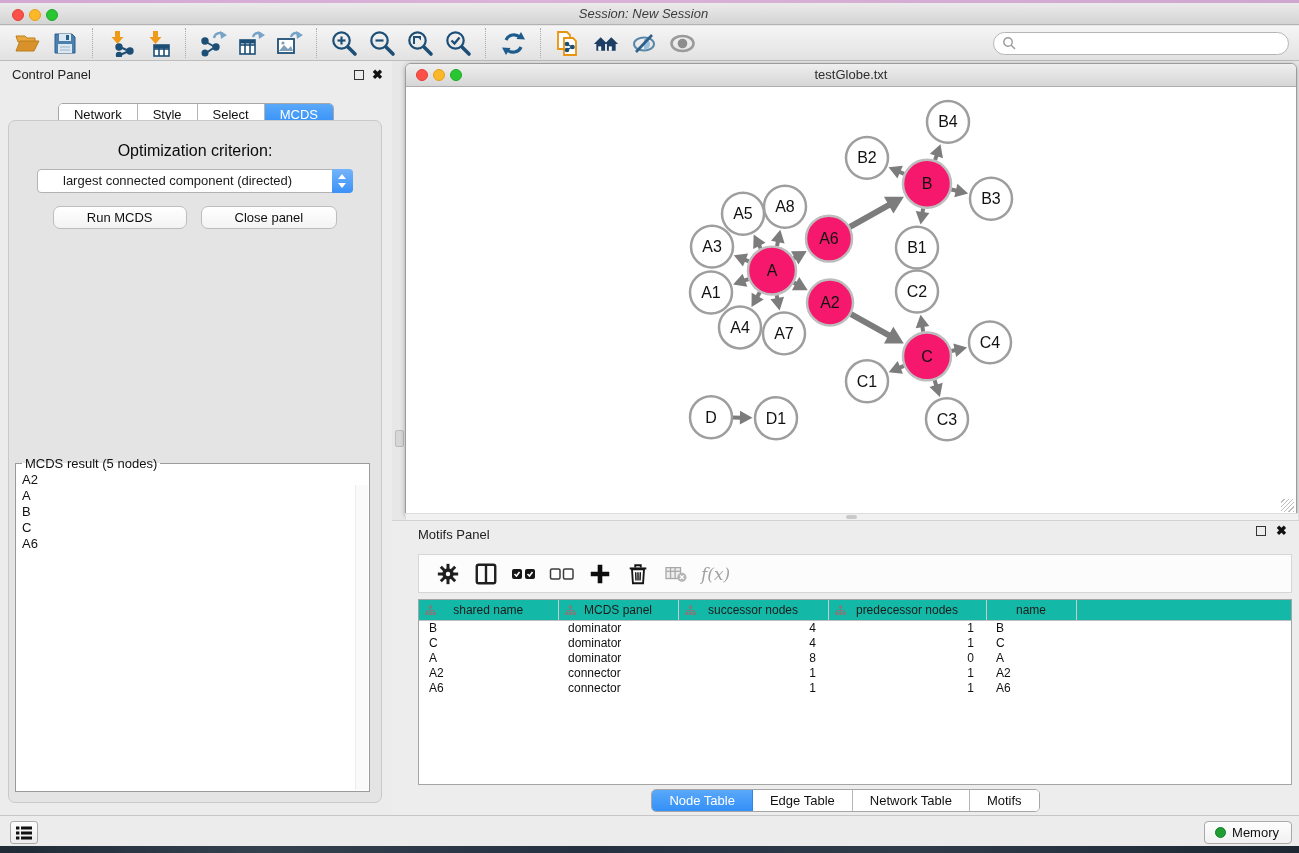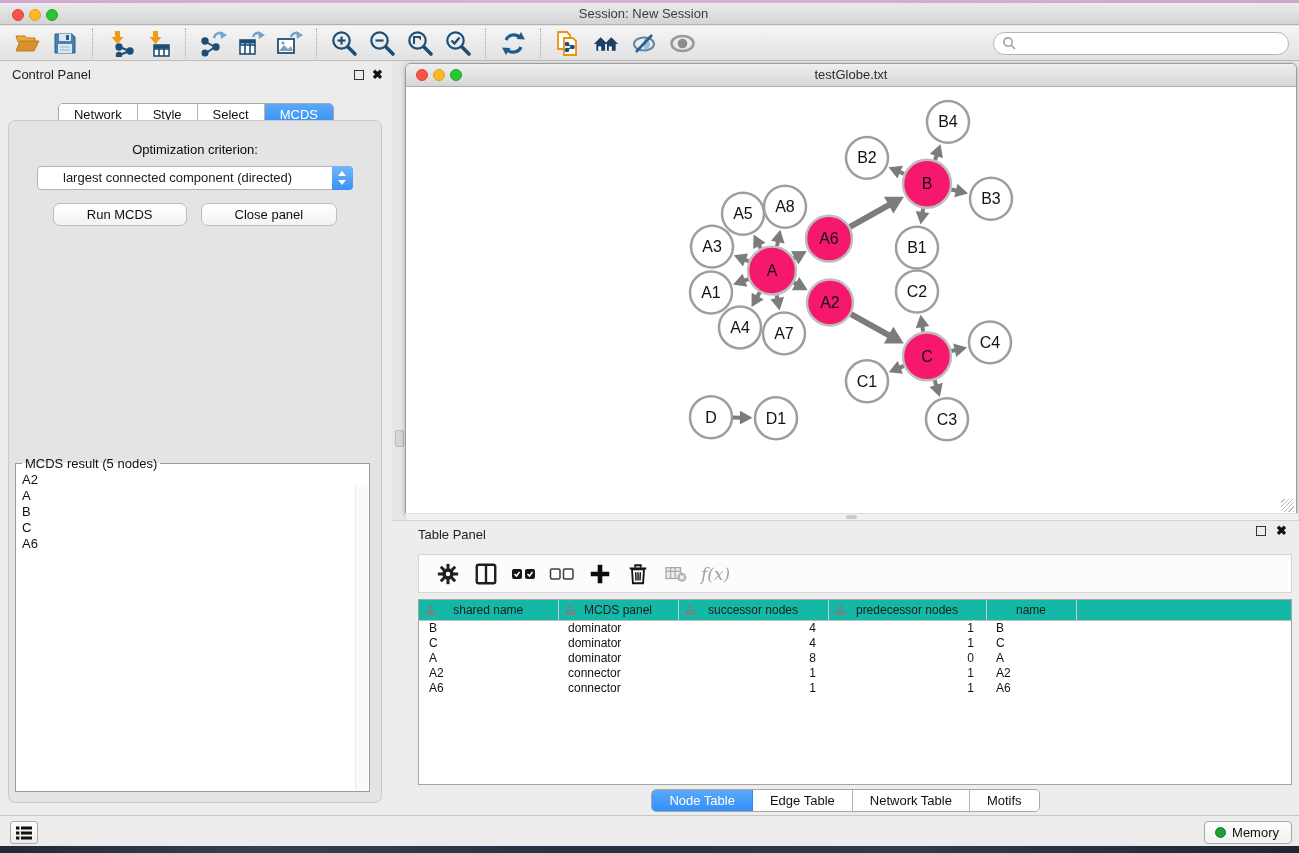--- a/index.html
+++ b/index.html
@@ -7,21 +7,21 @@
   body { font-family:"Liberation Sans", sans-serif; background:#e7e7e7; position:relative; font-size:13px; color:#1a1a1a; }
 
   
   .desktop-top { position:absolute; left:0; top:0; right:0; height:3px; background:linear-gradient(90deg,#d2a8d4,#dbb3d8 40%,#cfa6cf); }
   .desktop-bottom { position:absolute; left:0; top:846px; right:0; height:7px;
       background:linear-gradient(90deg,#1f2a36,#33414f 20%,#243140 45%,#2e3b49 70%,#1c2733); }
 
   
   .titlebar { position:absolute; left:0; top:3px; right:0; height:22px;
       background:linear-gradient(#ebebeb,#d4d4d4); border-bottom:1px solid #b2b2b2; }
-  .titlebar .title { position:absolute; left:0; right:12px; top:3px; text-align:center; font-size:13px; color:#3c3c3c; }
+  .titlebar .title { position:absolute; left:0; right:12px; top:3px; text-align:center; font-size:13px; color:#3c3c3c;font-style:italic; }
   .tl { position:absolute; top:6px; width:12px; height:12px; border-radius:50%; }
   .tl.r { background:#fb5149; border:1px solid #e14138; }
   .tl.y { background:#fdb829; border:1px solid #e1a11e; }
   .tl.g { background:#28c732; border:1px solid #1fa82a; }
 
   
   .toolbar { position:absolute; left:0; top:26px; right:0; height:35px;
       background:linear-gradient(#f5f5f5,#e2e2e2); border-bottom:1px solid #bdbdbd;
       display:flex; align-items:center; padding:0 8px; }
   .tb-ico { width:28px; height:28px; display:flex; align-items:center; justify-content:center; margin:0 5px; cursor:pointer; }
@@ -36,21 +36,21 @@
   .cp-header { position:relative; height:28px; line-height:28px; padding-left:12px; font-size:13px; color:#222; }
   .panel-float { position:absolute; width:10px; height:10px; border:1.6px solid #333; top:9px; cursor:pointer; }
   .panel-close { position:absolute; top:7px; font-size:13px; font-weight:bold; color:#111; cursor:pointer; line-height:14px; }
   .cp-tabs { display:flex; justify-content:center; margin-top:14px;align-items:center; }
   .seg { display:inline-flex; border:1px solid #a6a6a6; border-radius:5px; overflow:hidden; background:#fff; }
   .seg .seg-item { padding:3px 15px; font-size:13px; background:#fff; border-right:1px solid #b5b5b5; cursor:pointer; color:#111; }
   .seg .seg-item:last-child { border-right:none; }
   .seg .seg-item.active { background:linear-gradient(#5aa8f9,#3390f7); color:#fff; border-right-color:#2f86e8; }
   .cp-content { position:absolute; left:8px; right:10px; top:59px; bottom:12px;
       background:#e4e4e4; border:1px solid #c9c9c9; border-radius:7px; }
-  .opt-label { text-align:center; margin-top:21px; font-size:13px; color:#0a0a0a; }
+  .opt-label { text-align:center; margin-top:21px; font-size:16px; color:#0a0a0a; }
   .criterion { position:relative; width:316px; height:24px; margin:9px auto 0; background:#fff;
       border:1px solid #b3b3b3; border-radius:4px; font-size:13px; line-height:22px; padding-left:25px; cursor:pointer; }
   .criterion .stepper { position:absolute; right:-1px; top:-1px; bottom:-1px; width:21px;
       background:linear-gradient(#74b4fb,#3b91f7); border-radius:0 4px 4px 0; }
   .stepper .up, .stepper .dn { position:absolute; left:6px; width:0; height:0; border-left:4.5px solid transparent; border-right:4.5px solid transparent; }
   .stepper .up { top:5px; border-bottom:5px solid #fff; }
   .stepper .dn { bottom:5px; border-top:5px solid #fff; }
   .cp-buttons { display:flex; justify-content:center; gap:14px; margin-top:13px; }
   .btn { height:23px; padding:0 33px; background:linear-gradient(#ffffff,#f3f3f3); border:1px solid #bdbdbd;
       border-radius:7px; font-size:13px; font-family:"Liberation Sans",sans-serif; cursor:pointer; color:#111; }
@@ -415,21 +415,21 @@
           <text x="776" y="423.5" text-anchor="middle" font-size="16" font-family="&quot;Liberation Sans&quot;, sans-serif" fill="#111111">D1</text>
         </svg>
       <div class="grip"></div>
     </div>
   </div>
   <div class="h-scroll">
       <div class="h-thumb"></div>
     </div>
 
   <div class="table-panel">
-    <div class="tp-title">Table Panel</div>
+    <div class="tp-title">Motifs Panel</div>
     <span class="panel-float" style="right:33px; top:5px;"></span>
     <span class="panel-close" style="right:12px; top:3px;">✖</span>
 
     <div class="tp-toolbar">
       <div class="tp-ico">
         <svg width="24" height="24" viewBox="0 0 26 26">
             <g fill="#1f1f1f">
               <circle cx="13" cy="13" r="6.2"></circle>
               <rect x="11.4" y="2" width="3.2" height="6"></rect>
               <rect x="11.4" y="18" width="3.2" height="6"></rect>

